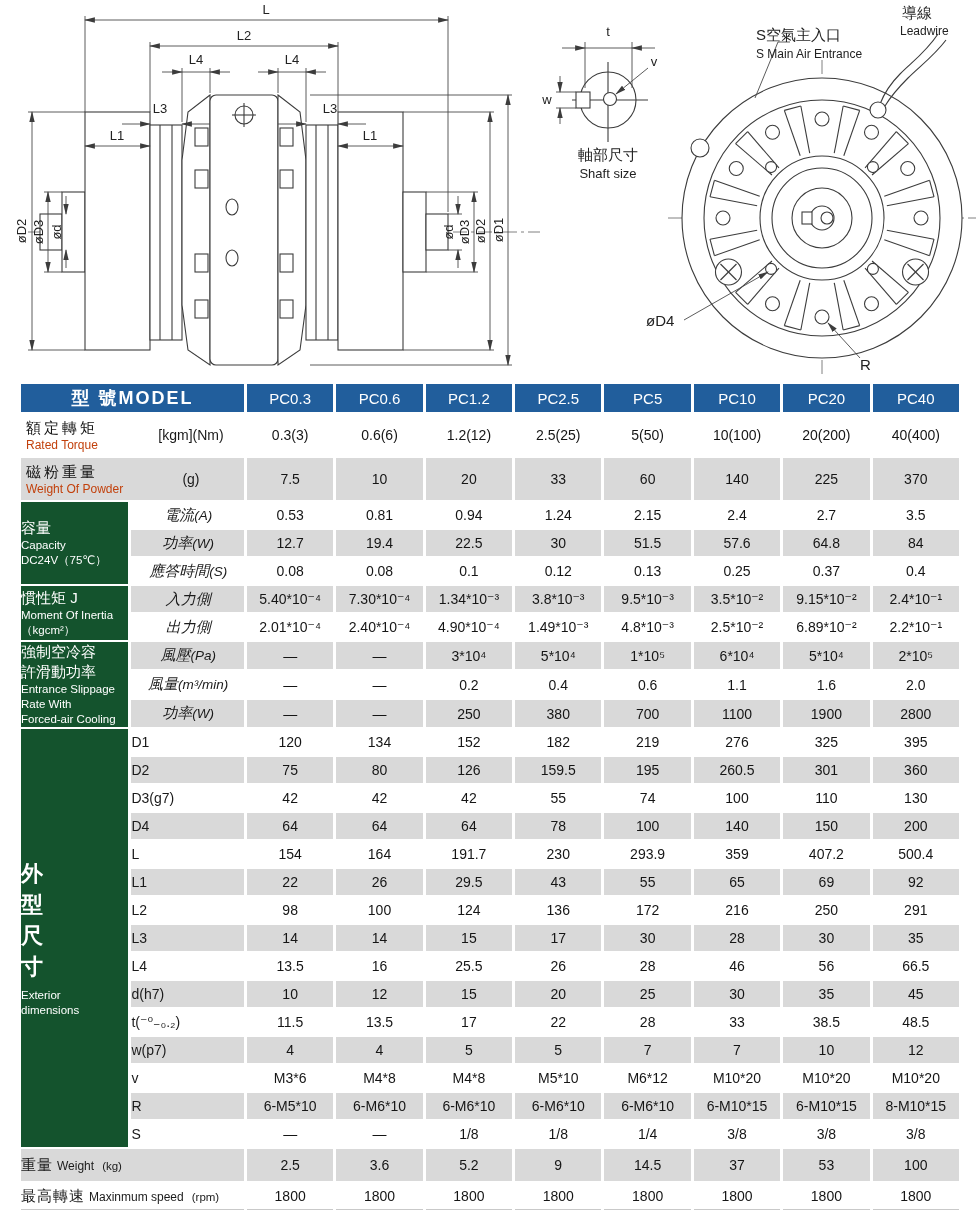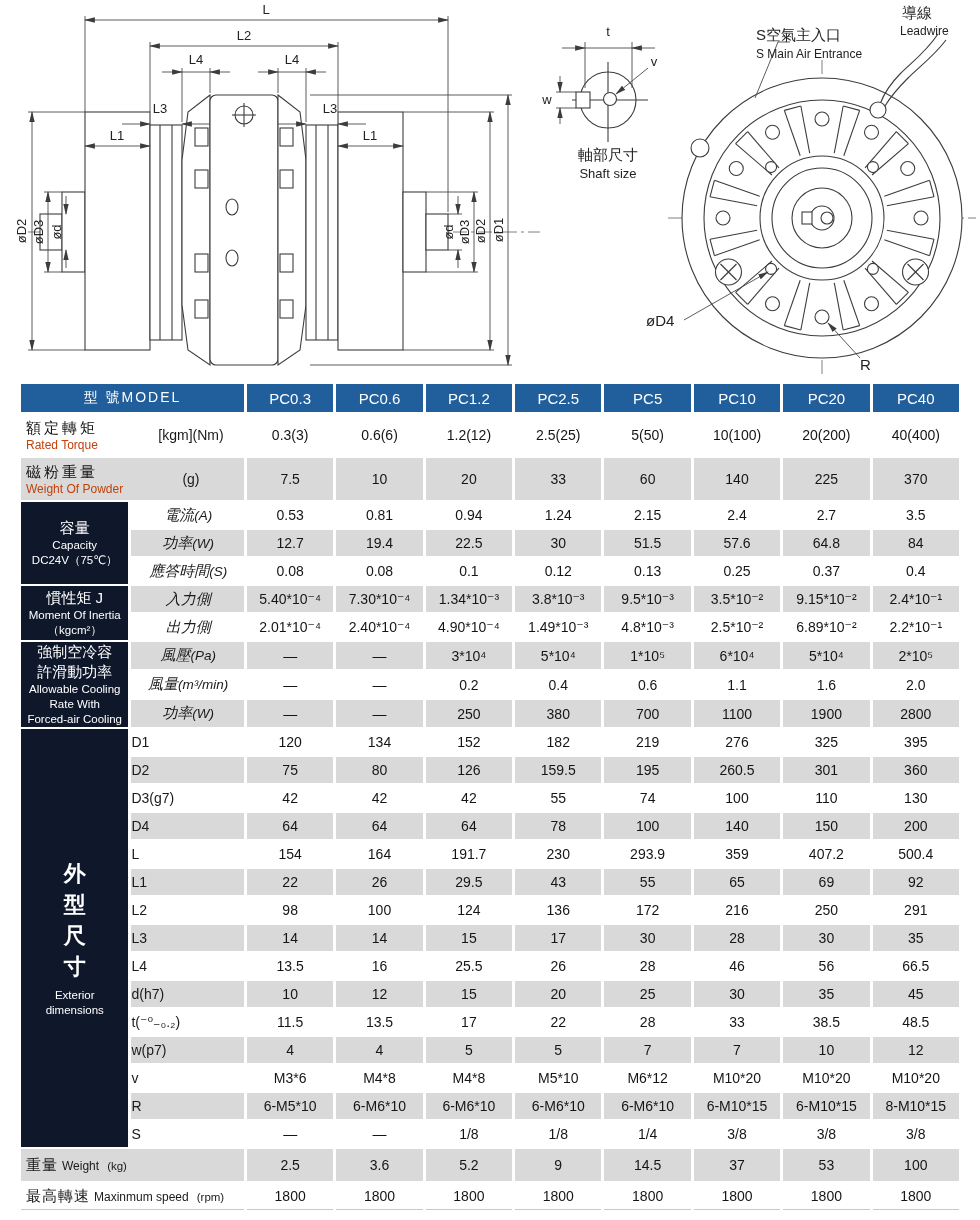--- a/index.html
+++ b/index.html
@@ -14,43 +14,43 @@
   svg .dl{font-size:13px;text-anchor:middle;}
   svg .zh15{font-size:15px;text-anchor:middle;}
   svg .zh16{font-size:15px;}
   svg .en12{font-size:12px;}
   svg .en13{font-size:13px;text-anchor:middle;}
   svg .big{font-size:15px;}
 
   table.spec{border-collapse:separate;border-spacing:3px 2px;table-layout:fixed;width:944px;margin-left:18px;}
   table.spec th,table.spec td{padding:0;margin:0;font-weight:normal;}
   .hd{background:#215e9c;color:#fff;font-weight:bold;font-size:15px;text-align:center;height:28px;}
-  .hd.model{font-size:14px;letter-spacing:2px;}
-  .group-cell{background:#0f172a;color:#fff;text-align:center;vertical-align:middle;}
+  .hd.model{font-size:18px;letter-spacing:2px;font-weight:bold;}
+  .group-cell{background:#14532d;color:#fff;text-align:left;vertical-align:middle;}
   .gzh{font-size:15px;line-height:20px;}
   .gen{font-size:11.5px;line-height:15px;}
   .vch{font-size:22px;line-height:31px;font-weight:bold;}
   .vert{margin-bottom:6px;}
   .cell{background:#fff;}
   tr.shade .cell{background:#d9d9d9;}
   .r-tall .cell{height:42px;}
   .r-std .cell{height:26px;}
   .r-weight .cell{height:32px;}
   .r-speed .cell{height:26px;border-bottom:1.5px solid #c9c9c9;}
   .lw{display:flex;align-items:center;}
   .lw .stack{width:112px;padding-left:5px;}
   .lw .zh{font-size:15px;letter-spacing:3px;color:#111;}
   .lw .en{font-size:12px;color:#c2410c;}
   .lw .unit{flex:1;text-align:center;font-size:14px;}
   .label-sub{font-size:15px;}
   .label-sub .inner{display:flex;justify-content:center;align-items:center;padding:0 6px 0 7px;font-style:italic;}
   .label-sub .su{font-size:13.5px;}
   .label-dim{text-align:left;font-size:14px;}
   .val{text-align:center;font-size:14px;color:#151515;}
-  .lf{padding-left:5px;font-size:12px;}
+  .lf{font-size:12px;}
   .lf .zh{font-size:15px;letter-spacing:1px;}
   .lf .en2{font-size:12px;margin-left:4px;}
   .lf .unit2{font-size:11.5px;margin-left:8px;}
 </style>
 </head>
 <body>
 
 <div class="drawing">
 <svg width="980" height="382" viewBox="0 0 980 382">
   <defs>
@@ -423,21 +423,21 @@
         <td class="val cell">1.49*10⁻³</td>
         <td class="val cell">4.8*10⁻³</td>
         <td class="val cell">2.5*10⁻²</td>
         <td class="val cell">6.89*10⁻²</td>
         <td class="val cell">2.2*10⁻¹</td>
       </tr>
       <tr class="shade r-std">
         <td class="group-cell" rowspan="3">
           <div class="gzh">強制空冷容</div>
           <div class="gzh">許滑動功率</div>
-          <div class="gen">Allowable Cooling</div>
+          <div class="gen">Entrance Slippage</div>
           <div class="gen">Rate With</div>
           <div class="gen">Forced-air Cooling</div>
         </td>
         <td class="label-sub cell">
           <div class="inner">
             <span class="sl">風壓</span>
             <span class="su">(Pa)</span>
           </div>
         </td>
         <td class="val cell">—</td>

